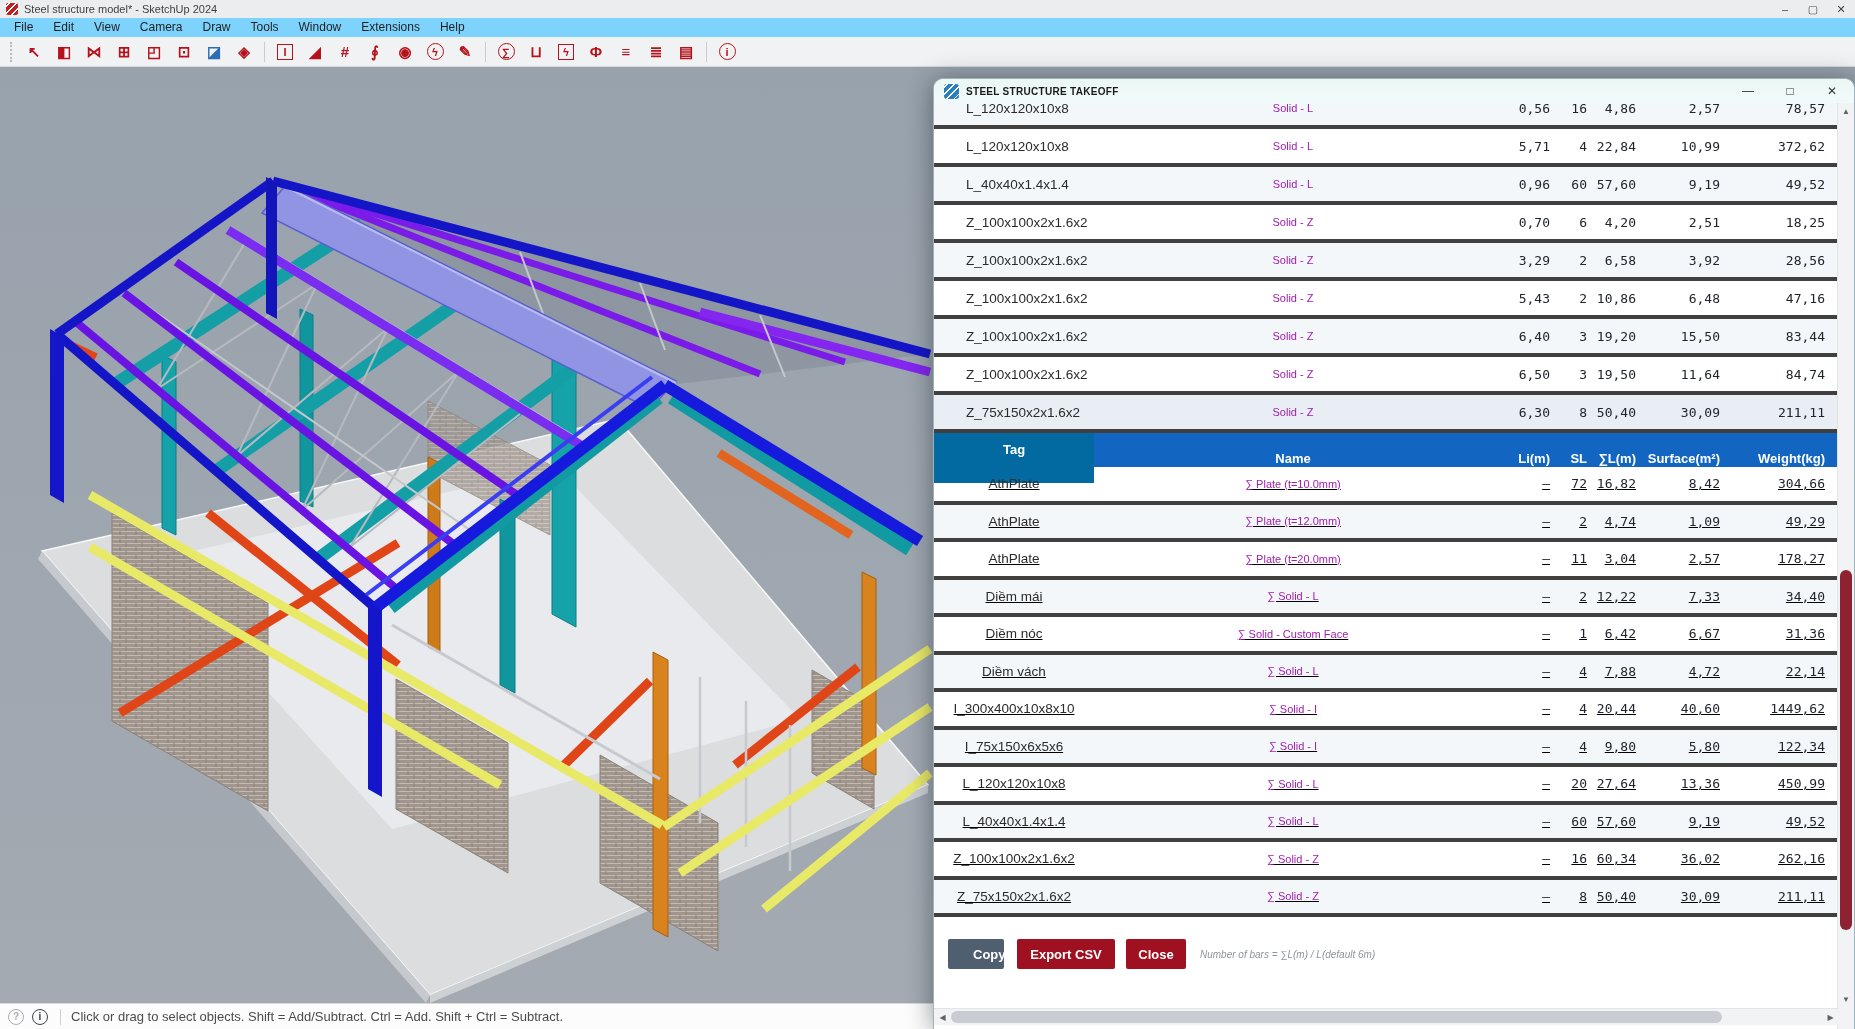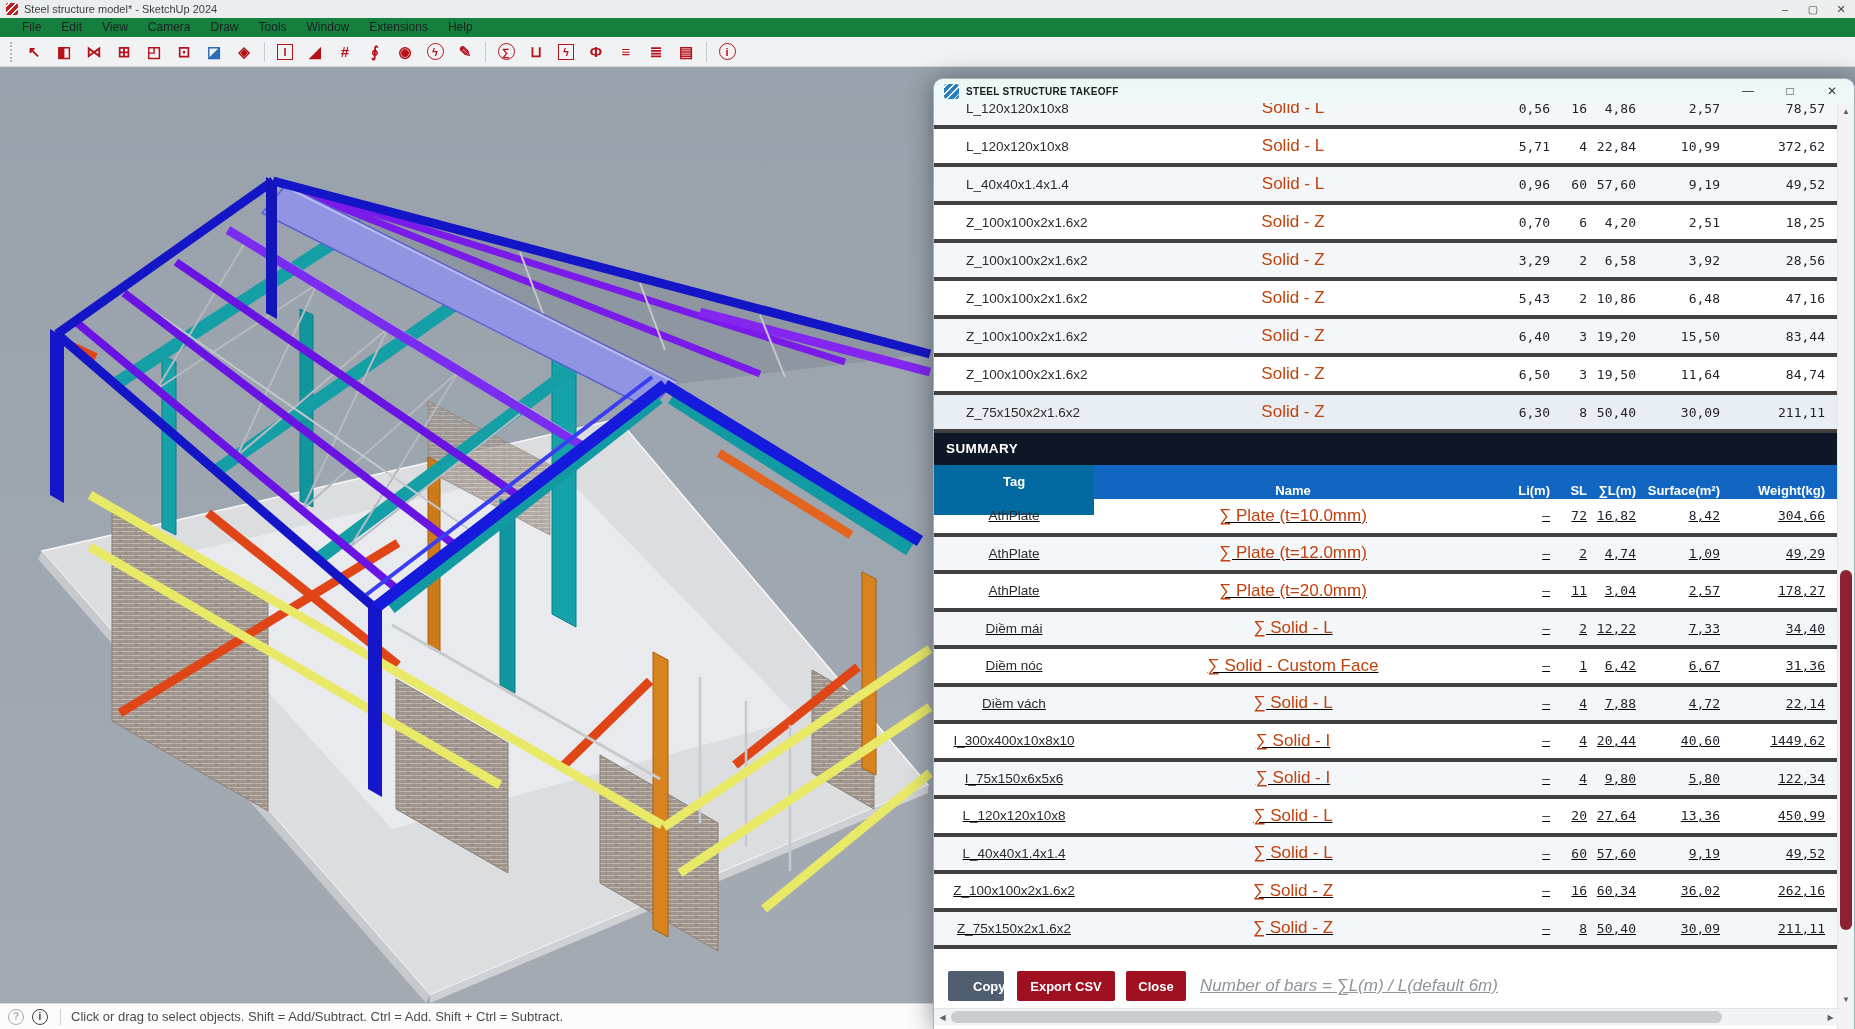--- a/index.html
+++ b/index.html
@@ -8,21 +8,21 @@
   .app { position:relative; width:1855px; height:1029px; background:#f2f3f4; overflow:hidden; }
 
   
   .titlebar { position:absolute; left:0; top:0; width:1855px; height:18px; background:#ebedee; display:flex; align-items:center; }
   .app-logo { width:12px; height:12px; margin:0 6px 0 6px; border-radius:2px;
     background:repeating-linear-gradient(135deg,#c01f1f 0 2px,#ffffff 2px 3px,#c01f1f 3px 5px); }
   .titlebar-text { font-size:11px; color:#3c3f41; }
   .win-controls { position:absolute; right:0; top:0; height:18px; display:flex; }
   .win-btn { width:28px; height:18px; font-size:11px; color:#444; display:flex; align-items:center; justify-content:center; }
 
-  .menubar { position:absolute; left:0; top:18px; width:1855px; height:19px; background:#15803d; display:flex; align-items:center; padding-left:12px; }
+  .menubar { position:absolute; left:0; top:18px; width:1855px; height:19px; background:#7dd3fc; display:flex; align-items:center; padding-left:4px; }
   .menu-item { font-size:12px; color:#1d1f21; padding:0 10px; line-height:19px; }
 
   .toolbar { position:absolute; left:0; top:37px; width:1855px; height:30px; background:#f1f2f3; border-bottom:1px solid #d5d7d9; display:flex; align-items:center; gap:4px; padding-left:10px; }
   .tb-grip { width:3px; height:20px; border-left:2px dotted #b3bac0; margin-right:4px; }
   .ticon { width:26px; height:24px; display:flex; align-items:center; justify-content:center; font-size:15px; font-weight:bold; color:#b5121b; }
   .ticon.blue { color:#2b6cb5; }
   .ticon.circled span { border:1.5px solid #b5121b; border-radius:50%; width:17px; height:17px; display:flex; align-items:center; justify-content:center; font-size:11px; }
   .ticon.boxed span { border:1.5px solid #b5121b; width:16px; height:16px; display:flex; align-items:center; justify-content:center; font-size:11px; }
   .ticon.sep { width:1px; height:20px; background:#c8ccd1; padding:0; margin:0 3px; }
 
@@ -54,39 +54,39 @@
   .parts-rows { height:330px; overflow:hidden; }
   .parts-rows .trow { height:38px; background:#ffffff; }
   .parts-rows .trow:nth-child(odd) { background:#f4f7fa; }
   .parts-rows .trow:first-child { margin-top:-12px; }
   .parts-rows .trow:last-child { background:#e9eef4; }
   .summary-rows .trow { height:37.5px; background:#ffffff;text-decoration:underline; }
   .summary-rows .trow:nth-child(even) { background:#f4f7fa; }
 
   .ctag { font-size:13.5px; color:#2b2b2b; text-align:left; padding-left:32px; }
   .summary-rows .ctag, .hdr .ctag { text-align:center; padding-left:0; }
-  .cname { font-size:17px; color:#c2410c; text-align:center; }
+  .cname { font-size:11px; color:#a21caf; text-align:center; }
   .num { font-family:"DejaVu Sans Mono", monospace; font-size:13px; color:#20242c; }
   .cli { text-align:right; padding-right:4px; }
   .csl { text-align:right; padding-right:6px; }
   .csum { text-align:right; padding-right:6px; }
   .csurf { text-align:right; padding-right:8px; }
   .cwt { text-align:right; padding-right:14px; }
 
   .summary-caption { height:32px; background:#0e1726; color:#ffffff; font-size:13.5px; font-weight:bold; letter-spacing:.4px; line-height:32px; padding-left:12px; }
   .hdr { height:34px; background:#1266c2; border-bottom:none; }
   .hdr div { color:#ffffff; font-weight:bold; font-size:13px; font-family:"Liberation Sans", sans-serif; }
   .hdr .ctag { background:#0369a1; height:50px; line-height:34px; }
 
   .dlg-footer { height:46px; display:flex; align-items:center; margin-top:14px; }
   .btn { height:30px; border:none; border-radius:2px; color:#fff; font-weight:bold; font-size:13px; font-family:"Liberation Sans", sans-serif; }
   .btn-copy { width:56px; margin-left:14px; background:#4f5f6f;padding-left:25px; }
   .btn-export { width:98px; margin-left:13px; background:#9f1120; }
   .btn-close { width:60px; margin-left:11px; background:#9f1120; }
-  .footer-note { font-size:17px; font-style:italic; color:#8e959b; margin-left:14px;text-decoration:underline; }
+  .footer-note { font-size:10px; font-style:italic; color:#8e959b; margin-left:14px; }
 
   .vscroll { position:absolute; right:0; top:24px; width:17px; height:927px; background:#f2f3f4; border-left:1px solid #e2e4e6; }
   .vs-up, .vs-down { position:absolute; left:0; width:16px; height:17px; color:#5f6368; font-size:8px; display:flex; align-items:center; justify-content:center; }
   .vs-up { top:0; } .vs-down { bottom:22px; }
   .vs-thumb { position:absolute; left:2px; top:467px; width:12px; height:360px; background:#8d2332; border-radius:6px; }
   .hscroll { position:absolute; left:0; top:929px; width:905px; height:17px; background:#f2f3f4; border-top:1px solid #e2e4e6; }
   .hs-left, .hs-right { position:absolute; top:0; width:17px; height:16px; color:#5f6368; font-size:8px; display:flex; align-items:center; justify-content:center; }
   .hs-left { left:0; } .hs-right { right:0; }
   .hs-thumb { position:absolute; left:17px; top:2px; width:771px; height:12px; background:#c9ccd0; border-radius:6px; }
 </style>
@@ -455,21 +455,20 @@
     <div class="ctag">Z_75x150x2x1.6x2</div>
     <div class="cname">Solid - Z</div>
     <div class="cli num">6,30</div>
     <div class="csl num">8</div>
     <div class="csum num">50,40</div>
     <div class="csurf num">30,09</div>
     <div class="cwt num">211,11</div>
   </div>
 </div>
 
-      <div class="summary-caption">SUMMARY</div>
 
       <div class="trow hdr">
         <div class="ctag">Tag</div>
         <div class="cname">Name</div>
         <div class="cli">Li(m)</div>
         <div class="csl">SL</div>
         <div class="csum">∑L(m)</div>
         <div class="csurf">Surface(m²)</div>
         <div class="cwt">Weight(kg)</div>
       </div>

